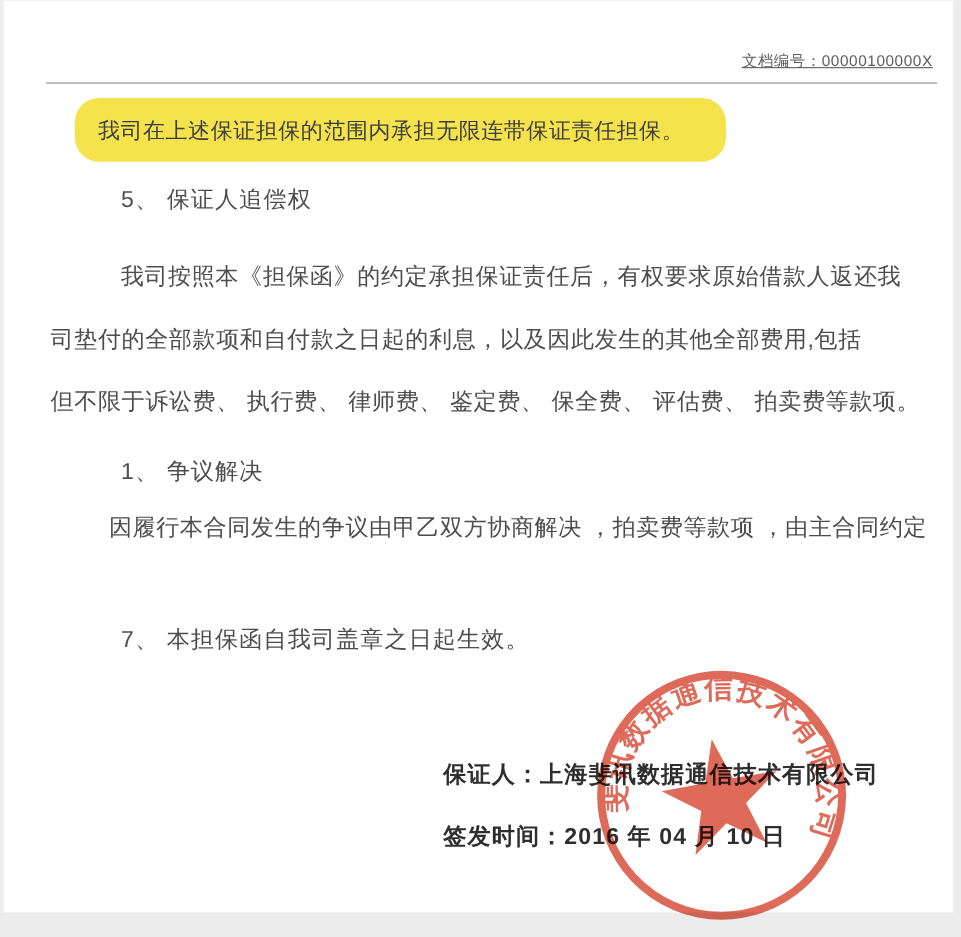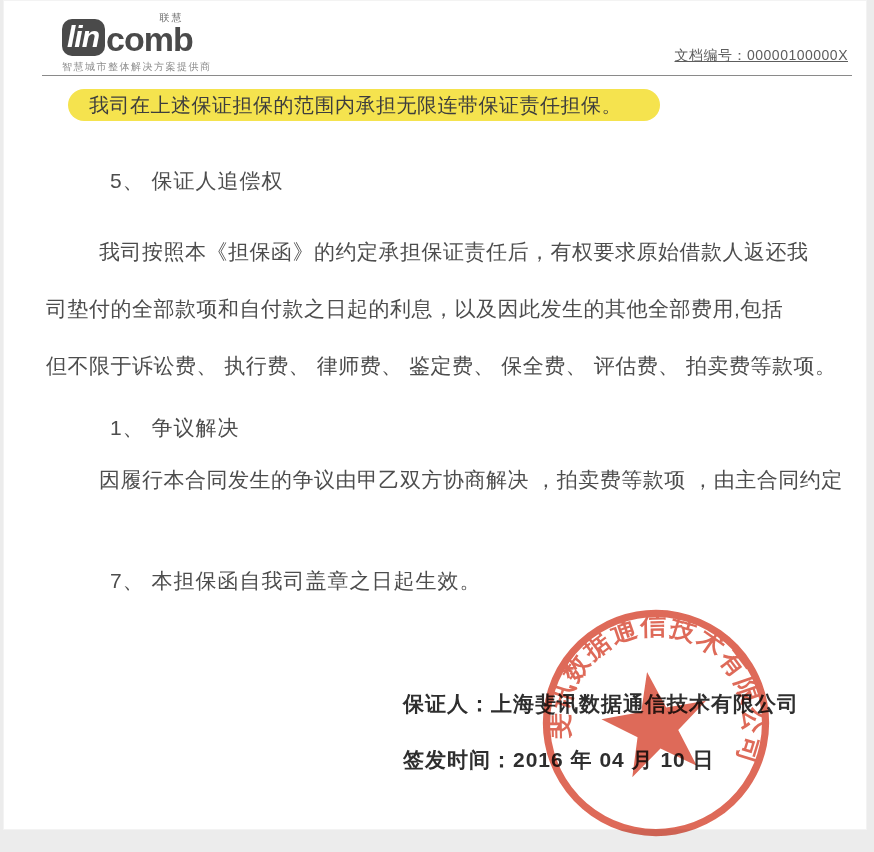--- a/index.html
+++ b/index.html
@@ -37,32 +37,32 @@
   .doc-number{
     position:absolute;right:18px;top:46px;
     font-size:14px;color:#5d5d5d;letter-spacing:0.5px;text-decoration:underline;
   }
   .header-rule{
     position:absolute;left:38px;right:14px;top:74px;
     border-bottom:1.5px solid #8a8a8a;
   }
   
   .highlight{
-    position:absolute;left:64px;top:88px;width:592px;height:32px;
+    position:absolute;left:64px;top:88px;width:592px;height:58px;
     background:#f5e34e;border-radius:22px;
     display:flex;align-items:center;padding-left:21px;box-sizing:border-box;
     font-size:20px;color:#3d3d3d;letter-spacing:0.5px;
   }
   
   .heading{
     position:absolute;left:106px;font-size:21px;color:#4d4d4d;letter-spacing:1px;
   }
   .para{position:absolute;left:42px;right:36px;font-size:21px;color:#4d4d4d;}
   .para .line{letter-spacing:0.5px;white-space:nowrap;}
-  .para .indent{padding-left:53px;}
+  .para .indent{padding-left:53px;text-align:center;}
   .p5 .line{line-height:57px;}
   .p6 .line{line-height:42px;}
   
   .sig-line{
     position:absolute;left:399px;
     font-size:21px;font-weight:bold;color:#2e2e2e;letter-spacing:1px;
     white-space:nowrap;z-index:2;
   }
   
   .seal{
@@ -70,28 +70,20 @@
     transform:rotate(-10deg);
     opacity:0.78;mix-blend-mode:multiply;z-index:3;
     pointer-events:none;
   }
 </style>
 </head>
 <body>
 
 <div class="document">
 
-  <div class="logo">
-    <div class="logo-row">
-      <span class="logo-mark">lin</span>
-      <span class="logo-word">comb</span>
-      <span class="logo-super">联慧</span>
-    </div>
-    <div class="logo-tagline">智慧城市整体解决方案提供商</div>
-  </div>
 
   <div class="doc-number">文档编号：00000100000X</div>
   <div class="header-rule"></div>
 
   <div class="highlight">我司在上述保证担保的范围内承担无限连带保证责任担保。</div>
 
   <div class="heading" style="top:166px;">5、 保证人追偿权</div>
   <div class="para p5" style="top:222px;">
     <div class="line indent">我司按照本《担保函》的约定承担保证责任后，有权要求原始借款人返还我</div>
     <div class="line">司垫付的全部款项和自付款之日起的利息，以及因此发生的其他全部费用,包括</div>

